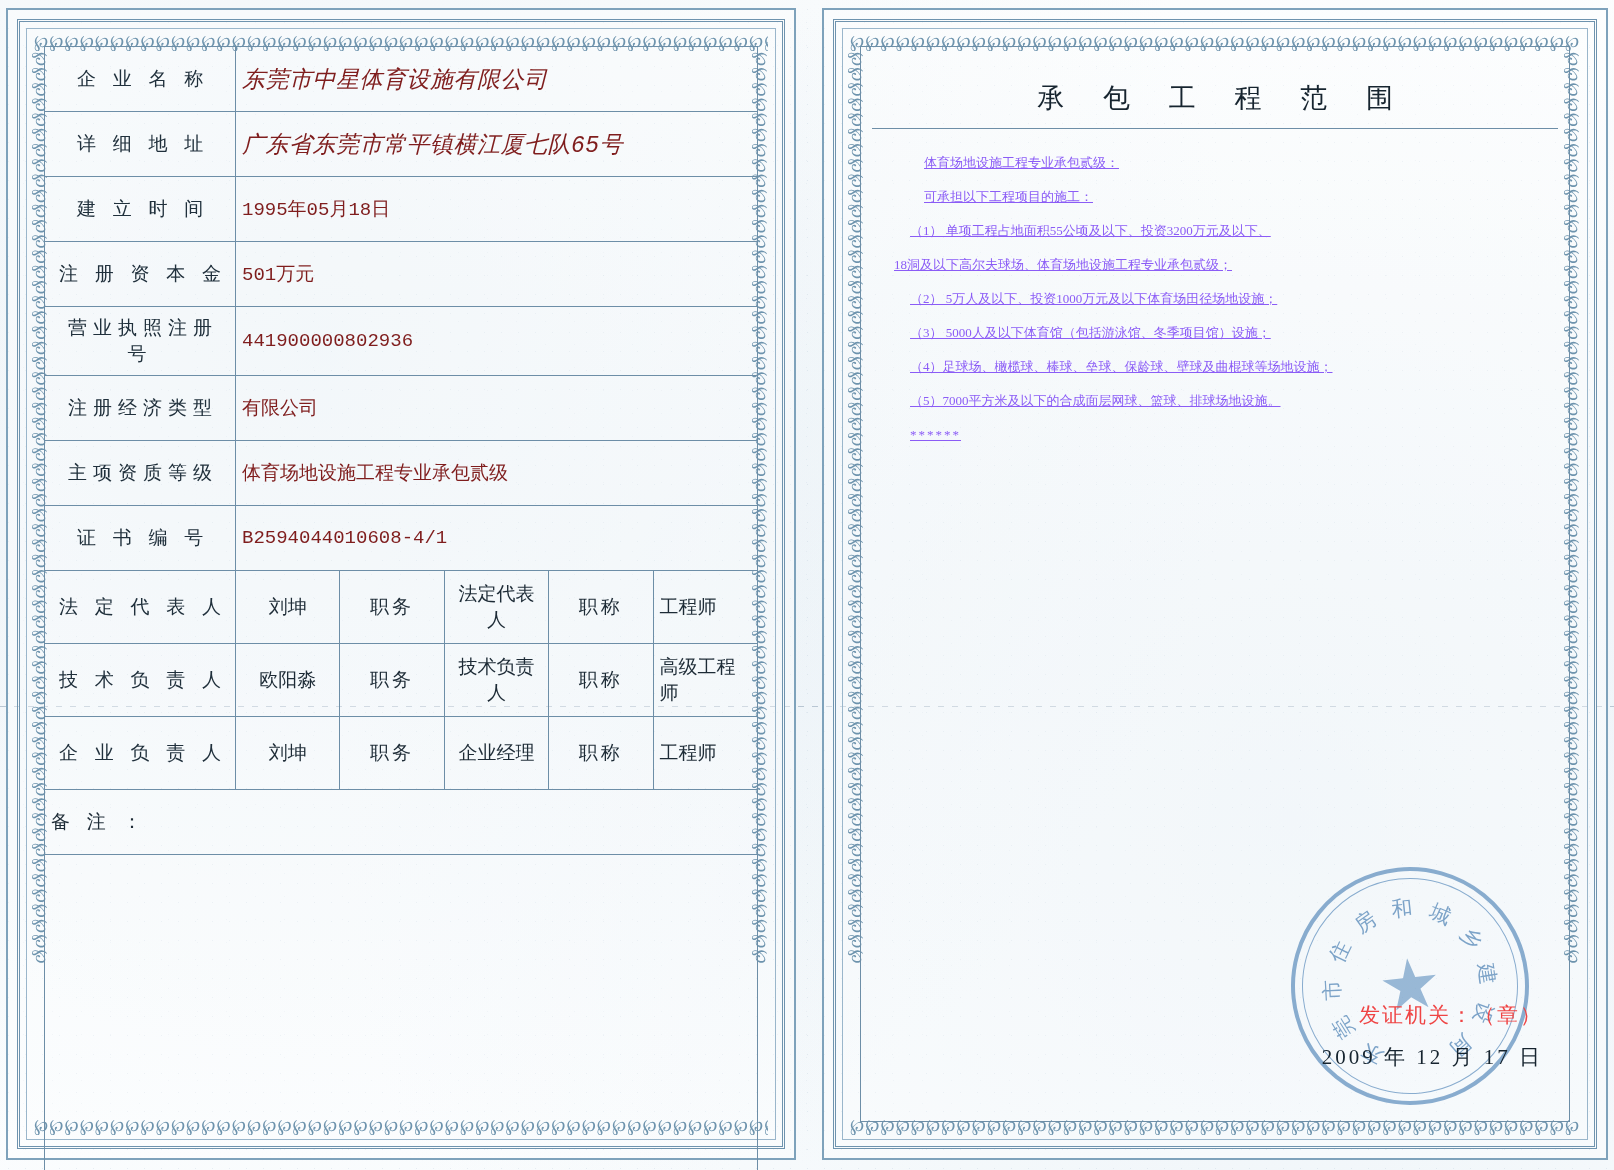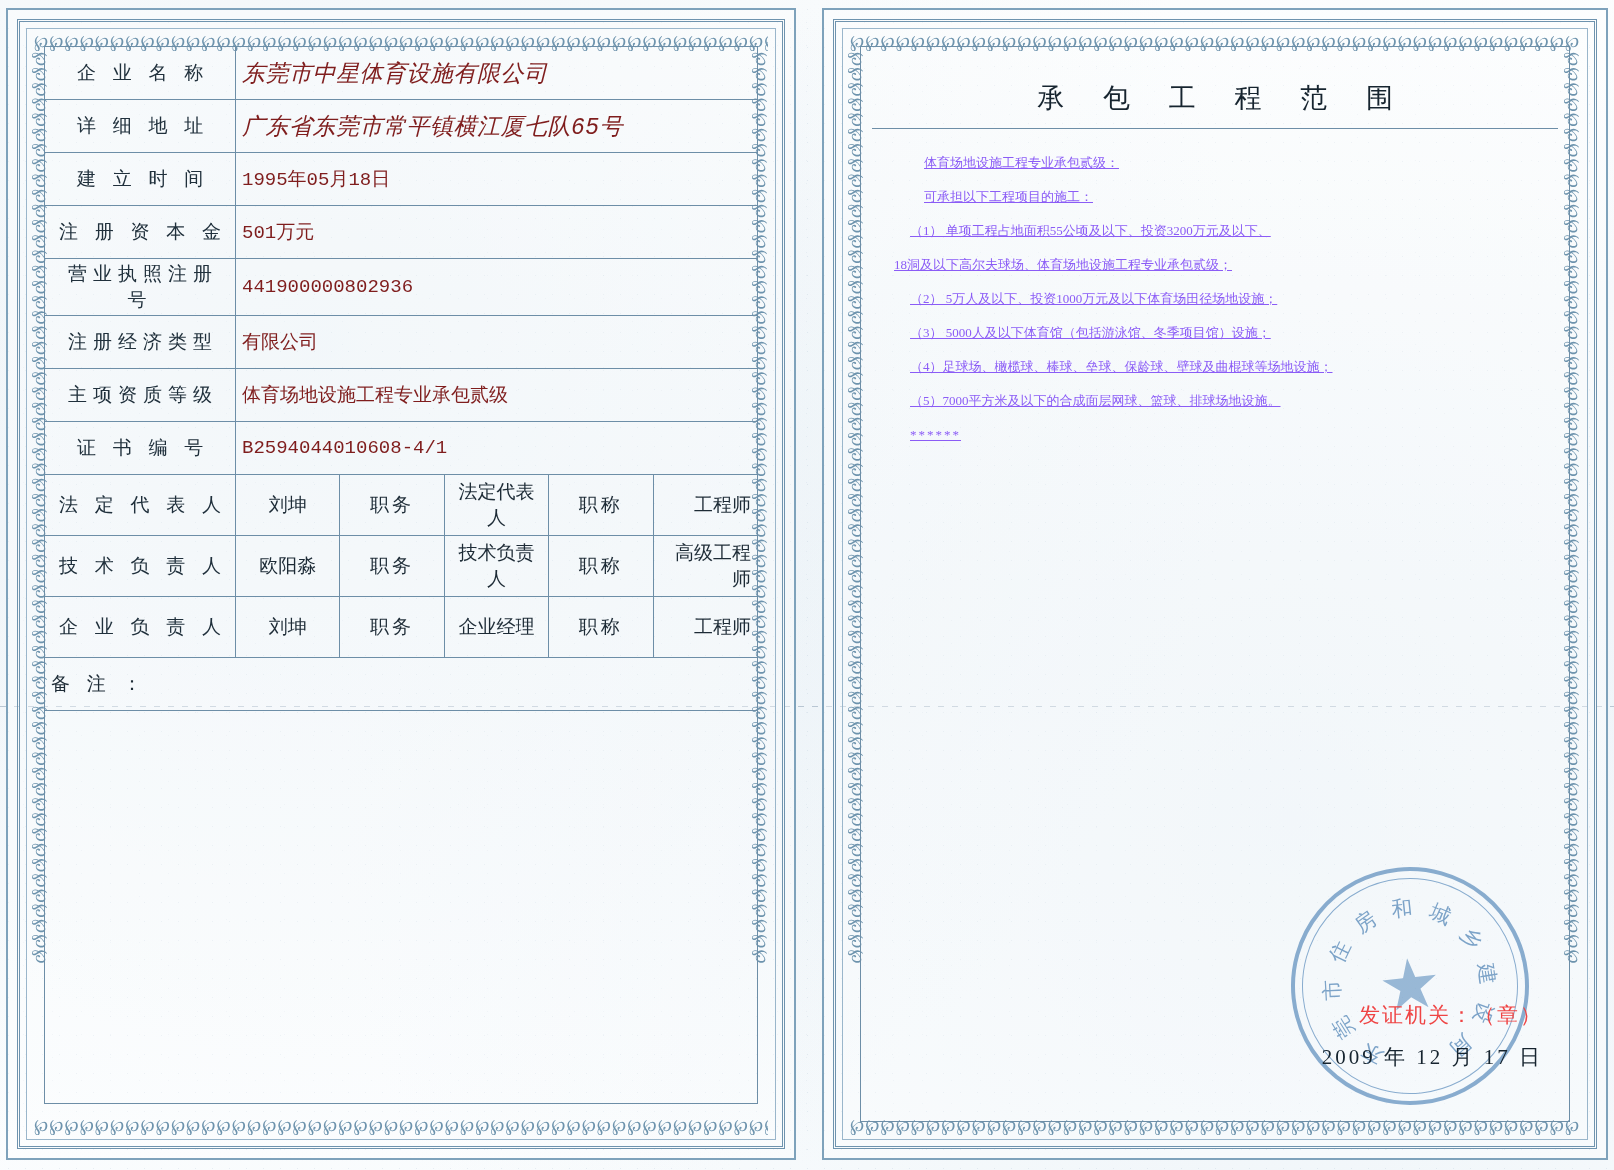--- a/index.html
+++ b/index.html
@@ -91,21 +91,21 @@
 
   
   table.info {
     border-collapse: collapse;
     width: 100%;
     table-layout: fixed;
   }
   table.info td {
     border: 1px solid #6d8ea7;
     height: 48px;
-    padding: 2px 6px;
+    padding: 8px 6px;
     vertical-align: middle;
     font-size: 19px;
   }
   td.label {
     width: 178px;
     text-align: center;
     letter-spacing: 6px;
     text-indent: 6px;
     color: #20303c;
     font-family: "Liberation Serif", serif;
@@ -119,21 +119,21 @@
   }
   td.value.hand {
     font-style: italic;
     font-size: 23px;
     letter-spacing: .5px;
   }
   td.person-name { width: 118px; text-align: center; font-size: 20px; }
   td.zhiwu-lab   { width: 78px;  text-align: center; font-size: 18px; letter-spacing: 3px; }
   td.zhiwu-val   { width: 126px; text-align: center; font-size: 18px; }
   td.zhicheng-lab{ width: 74px;  text-align: center; font-size: 18px; letter-spacing: 3px; }
-  td.zhicheng-val{ text-align: right; font-size: 19px; }
+  td.zhicheng-val{ text-align: left; font-size: 19px; }
   tr.person td { height: 56px; }
   td.remark {
     height: 62px;
     vertical-align: top;
     padding-top: 12px;
     letter-spacing: 6px;
     font-size: 19px;
     border-bottom: none;
     border-left: none;
     border-right: none;

